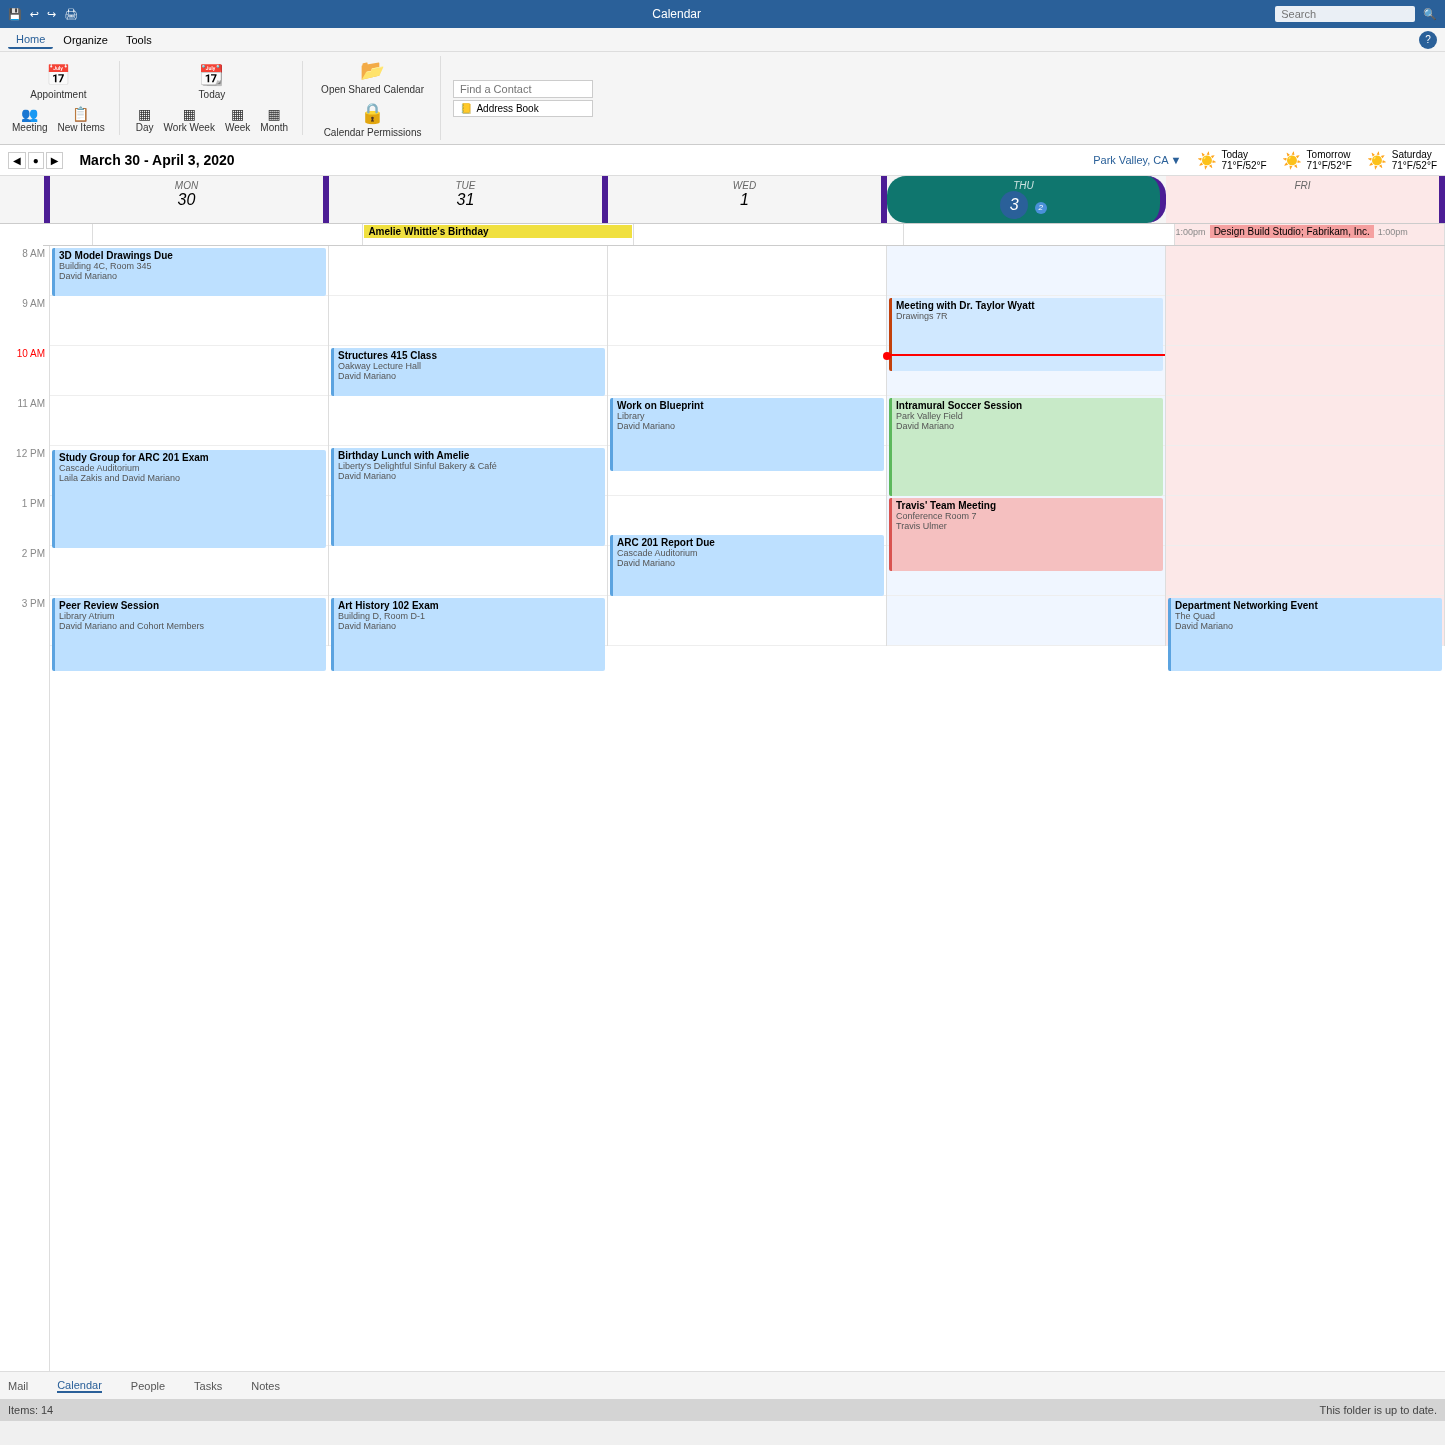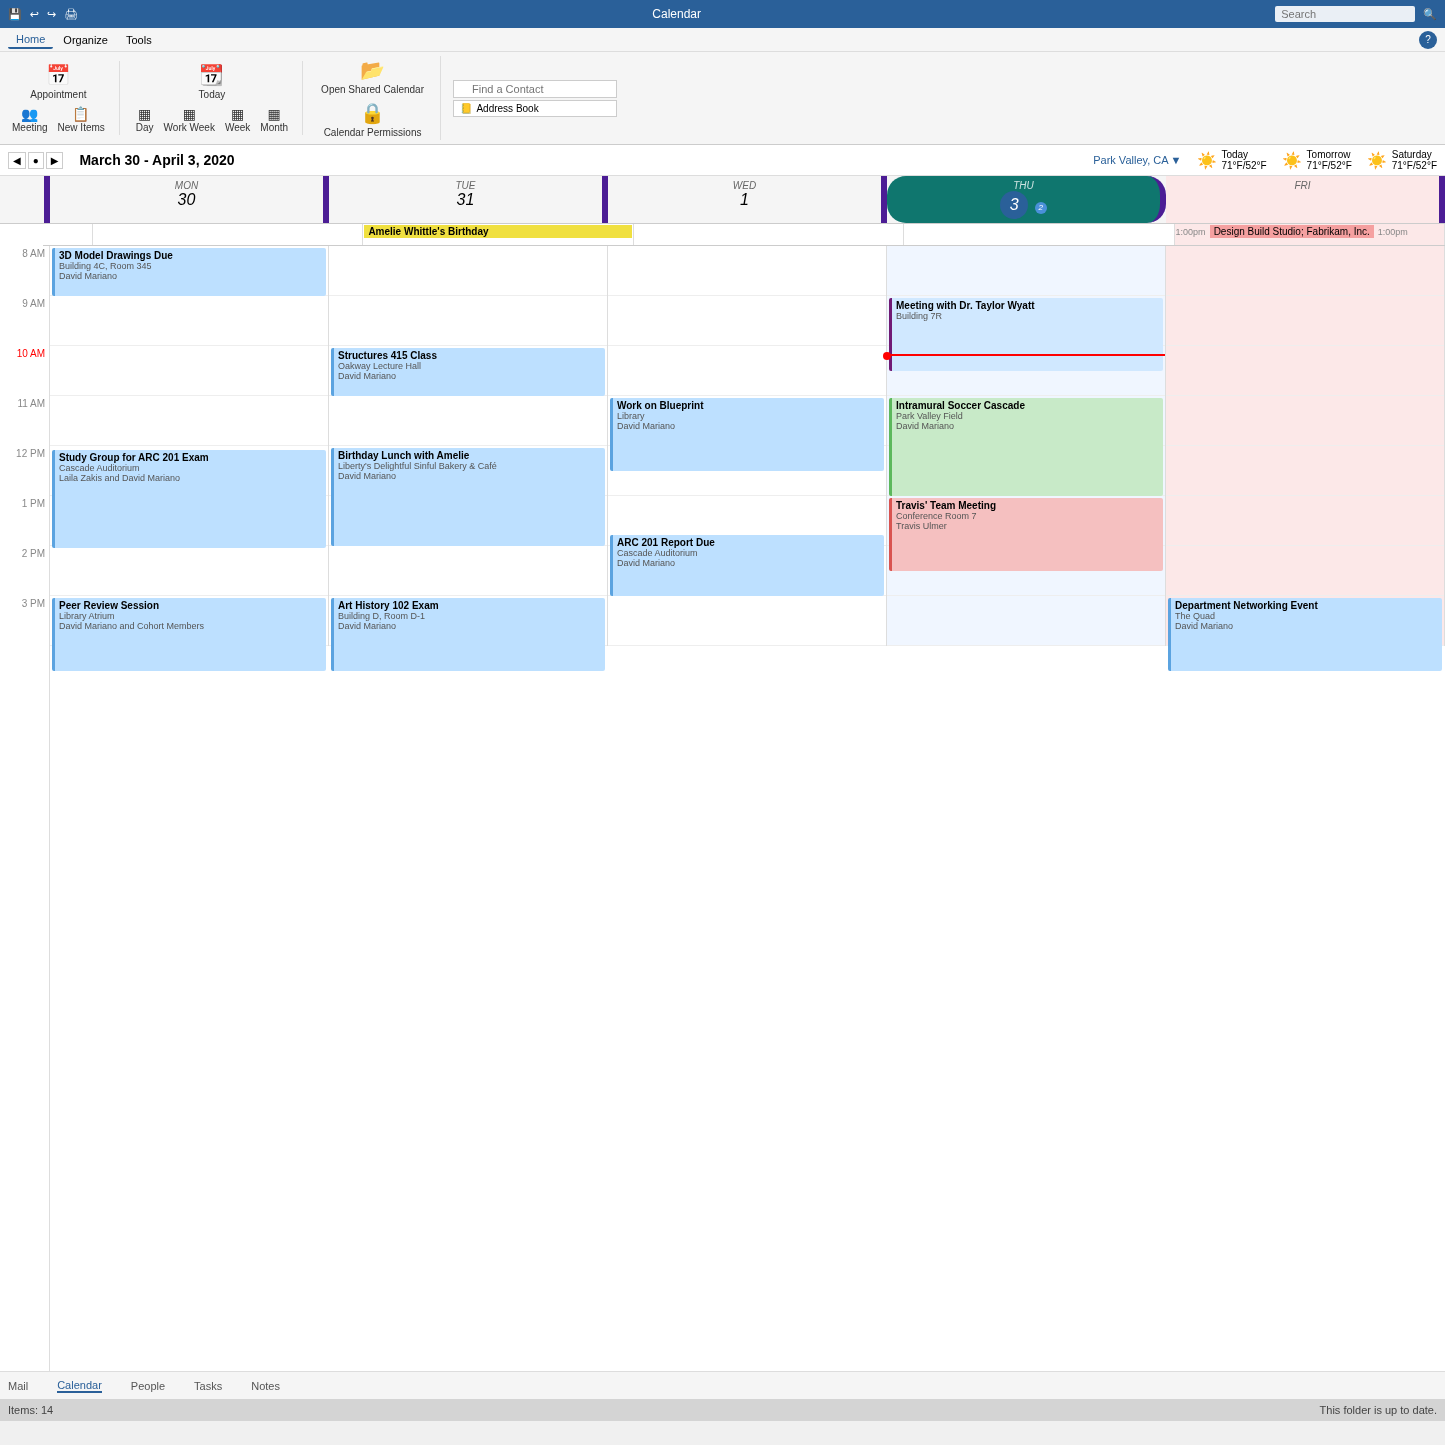--- a/index.html
+++ b/index.html
@@ -68,21 +68,21 @@
       align-items: center;
       cursor: pointer;
       padding: 2px 4px;
       border-radius: 2px;
       font-size: 10px;
       color: #333;
     }
     .ribbon-btn-small .icon { font-size: 14px; }
     .ribbon-row { display: flex; gap: 2px; }
     .ribbon-contact-box { display: flex; flex-direction: column; gap: 2px; }
-    .contact-input { border: 1px solid #ccc; padding: 2px 18px; font-size: 11px; width: 164px; }
+    .contact-input { border: 1px solid #ccc; padding: 2px 6px; font-size: 11px; width: 140px; }
     .address-btn { display: flex; align-items: center; gap: 4px; cursor: pointer; padding: 2px 6px; border: 1px solid #ccc; background: white; font-size: 10px; }
     .help-btn { margin-left: auto; background: #2a6099; color: white; border-radius: 50%; width: 18px; height: 18px; display: flex; align-items: center; justify-content: center; font-size: 10px; cursor: pointer; }
 
     
     .weather-bar {
       background: white;
       border-bottom: 1px solid #ddd;
       padding: 4px 8px;
       display: flex;
       align-items: center;
@@ -126,21 +126,21 @@
       border-radius: 2px;
       padding: 2px 4px;
       font-size: 10px;
       overflow: hidden;
       cursor: pointer;
       z-index: 2;
     }
     .event-blue { background: #bde0ff; border-left: 3px solid #5ba3e0; }
     .event-green { background: #c8eac8; border-left: 3px solid #5cb85c; }
     .event-red { background: #f5c0c0; border-left: 3px solid #d9534f; }
-    .event-today-blue { background: #d0e8ff; border-left: 3px solid #701a75; }
+    .event-today-blue { background: #d0e8ff; border-left: 3px solid #c2410c; }
     .event-title { font-weight: 600; font-size: 10px; }
     .event-sub { font-size: 9px; color: #555; }
 
     
     .current-time-line {
       position: absolute;
       left: 0;
       right: 0;
       border-top: 2px solid red;
       z-index: 10;
@@ -469,25 +469,25 @@
       <div class="hour-line"></div>
       <div class="hour-line"></div>
       <div class="hour-line"></div>
 
       <div class="current-time-line" style="top:108px;">
         <div class="current-time-dot"></div>
       </div>
 
       <div class="event-block event-today-blue" style="top:52px; height:73px;">
         <div class="event-title">Meeting with Dr. Taylor Wyatt</div>
-        <div class="event-sub">Building 7R</div>
+        <div class="event-sub">Drawings 7R</div>
       </div>
 
       <div class="event-block event-green" style="top:152px; height:98px;">
-        <div class="event-title">Intramural Soccer Cascade</div>
+        <div class="event-title">Intramural Soccer Session</div>
         <div class="event-sub">Park Valley Field</div>
         <div class="event-sub">David Mariano</div>
       </div>
 
       <div class="event-block event-red" style="top:252px; height:73px;">
         <div class="event-title">Travis' Team Meeting</div>
         <div class="event-sub">Conference Room 7</div>
         <div class="event-sub">Travis Ulmer</div>
       </div>
     </div>

